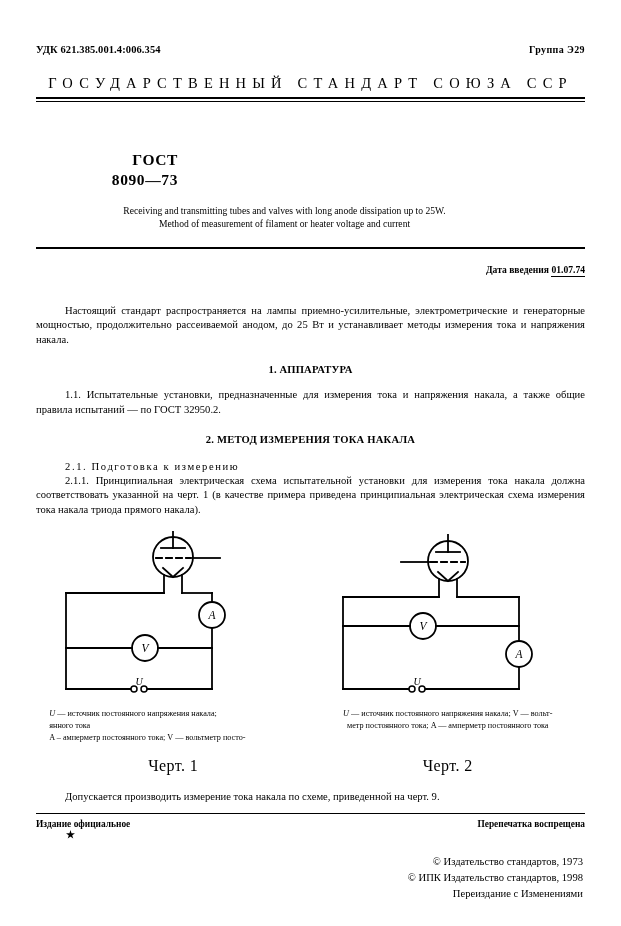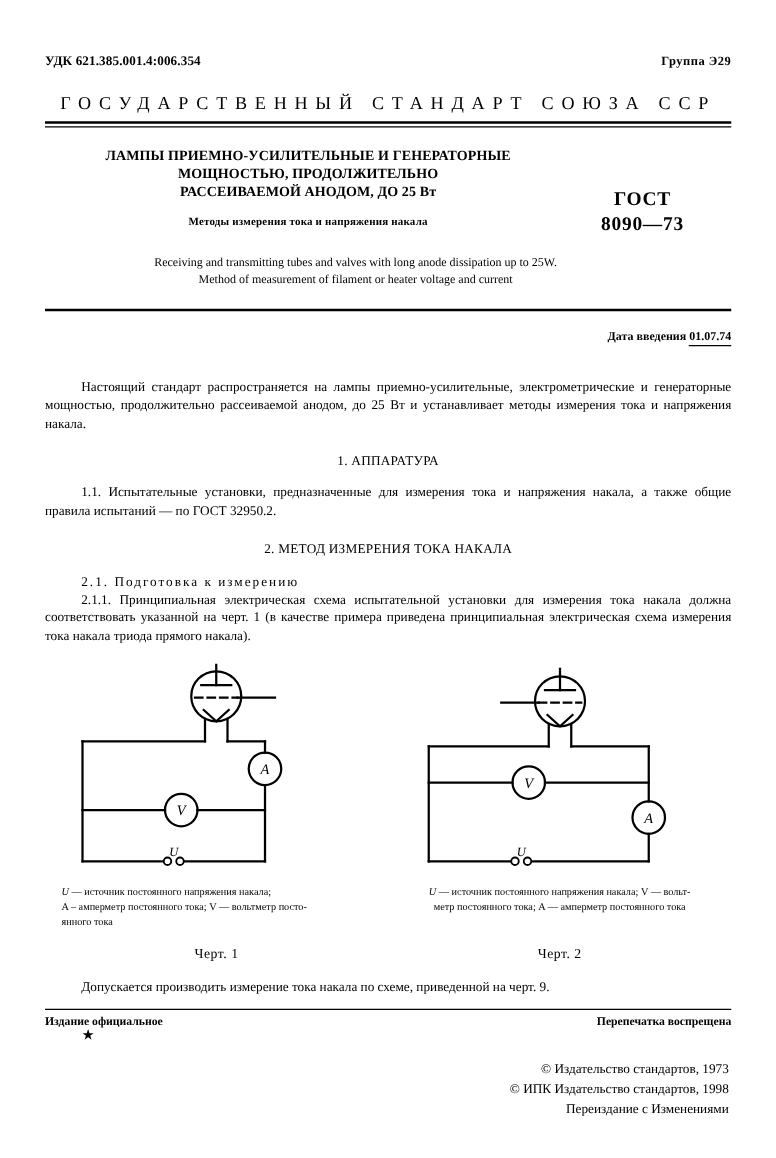--- a/index.html
+++ b/index.html
@@ -70,21 +70,21 @@
     letter-spacing: 0.1px;
   }
   .title-sub {
     margin-top: 10px;
     font-weight: bold;
     font-size: 8.8px;
     letter-spacing: 0.15px;
   }
   .title-right {
     flex: 0 0 142px;
-    text-align: center;
+    text-align: right;
     padding-top: 32px;
     font-weight: bold;
     font-size: 15.5px;
     line-height: 1.3;
     letter-spacing: 0.6px;
   }
   .title-en {
     margin-top: 14px;
     text-align: center;
     font-size: 9.6px;
@@ -115,21 +115,21 @@
     font-size: 10.6px;
     line-height: 1.36;
     text-align: justify;
     text-indent: 29px;
   }
   .para.first { margin-top: 29px; }
 
   .section-head {
     margin-top: 17px;
     text-align: center;
-    font-weight: normal;
+    font-weight: bold;
     font-size: 10.6px;
     letter-spacing: 0.2px;
   }
   .subsection-head {
     margin-top: 16px;
     font-size: 10.6px;
     text-indent: 29px;
     letter-spacing: 1.6px;
   }
 
@@ -151,21 +151,21 @@
     line-height: 1.42;
     text-align: left;
     width: 248px;
   }
   .fig-legend.justified {
     text-align: justify;
     text-align-last: center;
   }
   .fig-caption {
     margin-top: 14px;
-    font-size: 11px;
+    font-size: 16px;
     text-align: center;
     letter-spacing: 0.4px;
   }
   .sym { font-style: italic; }
 
   
   .closing {
     margin-top: 16px;
     font-size: 10.6px;
     text-indent: 29px;
@@ -207,28 +207,20 @@
     <div class="udk-row">
       <span>УДК 621.385.001.4:006.354</span>
       <span class="group">Группа Э29</span>
     </div>
 
     <div class="gosstandart">ГОСУДАРСТВЕННЫЙ СТАНДАРТ СОЮЗА ССР</div>
     <div class="rule-thick"></div>
     <div class="rule-thin" style="margin-top:1.5px;"></div>
 
     <div class="title-block">
-      <div class="title-left">
-        <div class="title-main">
-          <div>ЛАМПЫ ПРИЕМНО-УСИЛИТЕЛЬНЫЕ И ГЕНЕРАТОРНЫЕ</div>
-          <div>МОЩНОСТЬЮ, ПРОДОЛЖИТЕЛЬНО</div>
-          <div>РАССЕИВАЕМОЙ АНОДОМ, ДО 25 Вт</div>
-        </div>
-        <div class="title-sub">Методы измерения тока и напряжения накала</div>
-      </div>
       <div class="title-right">
         <div>ГОСТ</div>
         <div>8090—73</div>
       </div>
     </div>
 
     <div class="title-en">
       <div>Receiving and transmitting tubes and valves with long anode dissipation up to 25W.</div>
       <div>Method of measurement of filament or heater voltage and current</div>
     </div>
@@ -302,22 +294,22 @@
           <text x="164" y="88" font-family="Liberation Serif, serif" font-size="11.5" font-style="italic" text-anchor="middle" fill="#000">
             <tspan>A</tspan>
           </text>
           <text x="97" y="121" font-family="Liberation Serif, serif" font-size="11.5" font-style="italic" text-anchor="middle" fill="#000">
             <tspan>V</tspan>
           </text>
         </svg>
 
         <div class="fig-legend">
           <div><tspan class="sym" font-style="italic">U</tspan> — источник постоянного напряжения накала;</div>
+          <div>янного тока</div>
           <div>A – амперметр постоянного тока; V — вольтметр посто-</div>
-          <div>янного тока</div>
         </div>
         <div class="fig-caption">Черт. 1</div>
       </div>
 
       <div class="fig">
         <svg class="fig-svg" width="250" height="175" viewBox="0 0 250 175">
           <g fill="none" stroke="#000" stroke-width="1.8" stroke-linecap="square">
 
             <circle cx="125" cy="30" r="20"></circle>
 

